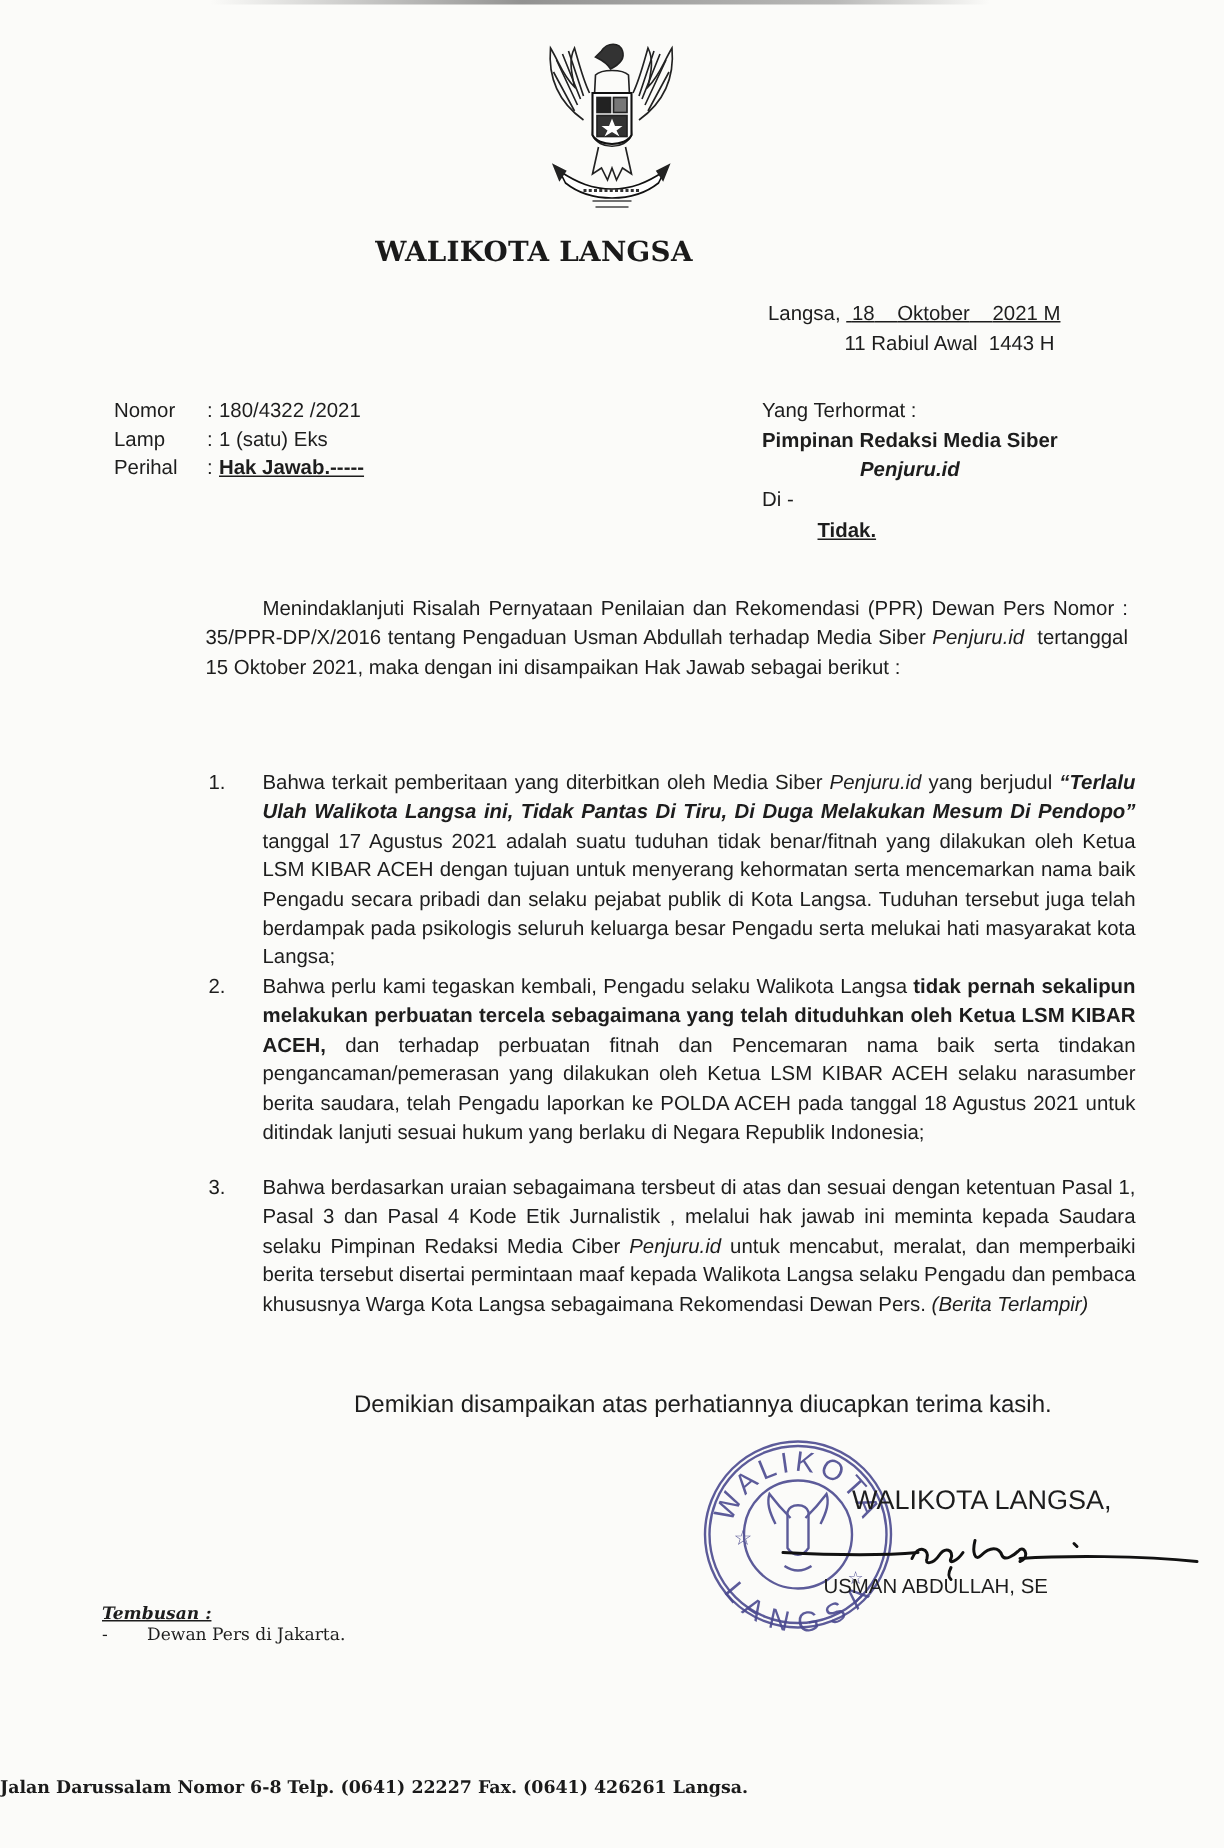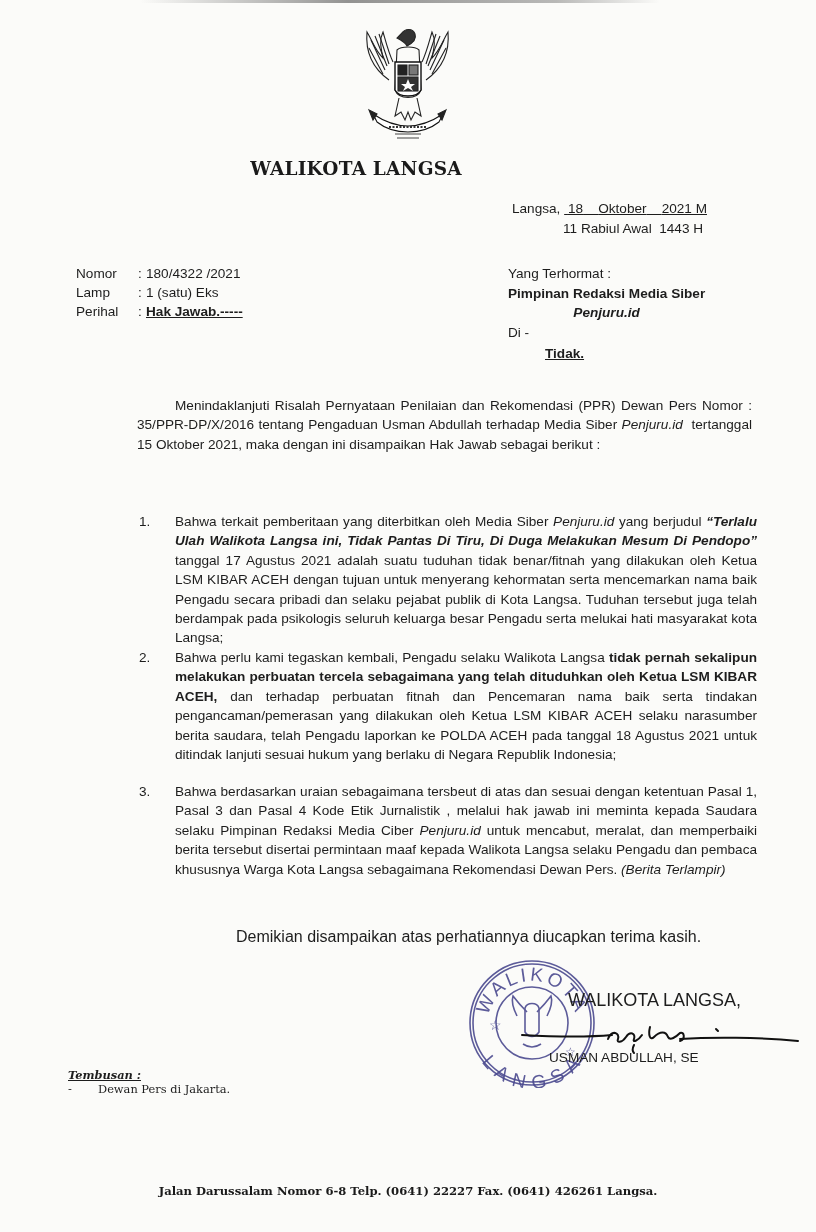--- a/index.html
+++ b/index.html
@@ -45,21 +45,21 @@
     .stamp { position: absolute; left: 467px; top: 958px; width: 130px; height: 130px; }
     .sig-title { position: absolute; left: 568px; top: 990px; font-size: 18px; }
     .signature { position: absolute; left: 520px; top: 1015px; width: 280px; height: 40px; }
     .sig-name { position: absolute; left: 549px; top: 1050px; font-size: 13.6px; }
 
     .cc { position: absolute; left: 68px; top: 1068px; font-family: "DejaVu Serif", "Liberation Serif", serif; font-size: 11.4px; line-height: 14px; }
     .cc-title { font-weight: bold; font-style: italic; text-decoration: underline; }
     .cc-item { display: flex; }
     .cc-dash { width: 30px; }
 
-    .footer { position: absolute; left: 0; width: 816px; top: 1184px; text-align: center;
+    .footer { position: absolute; left: 0; width: 816px; top: 1184px; text-align: left;
       font-family: "DejaVu Serif", "Liberation Serif", serif; font-weight: bold; font-size: 11.6px; color: #1a1a1a; }
   </style>
 </head>
 <body>
 
 <div class="page">
   <div class="top-shadow"></div>
 
   <svg class="emblem" viewBox="0 0 125 130">
     <g fill="none" stroke="#222" stroke-width="1.1">

